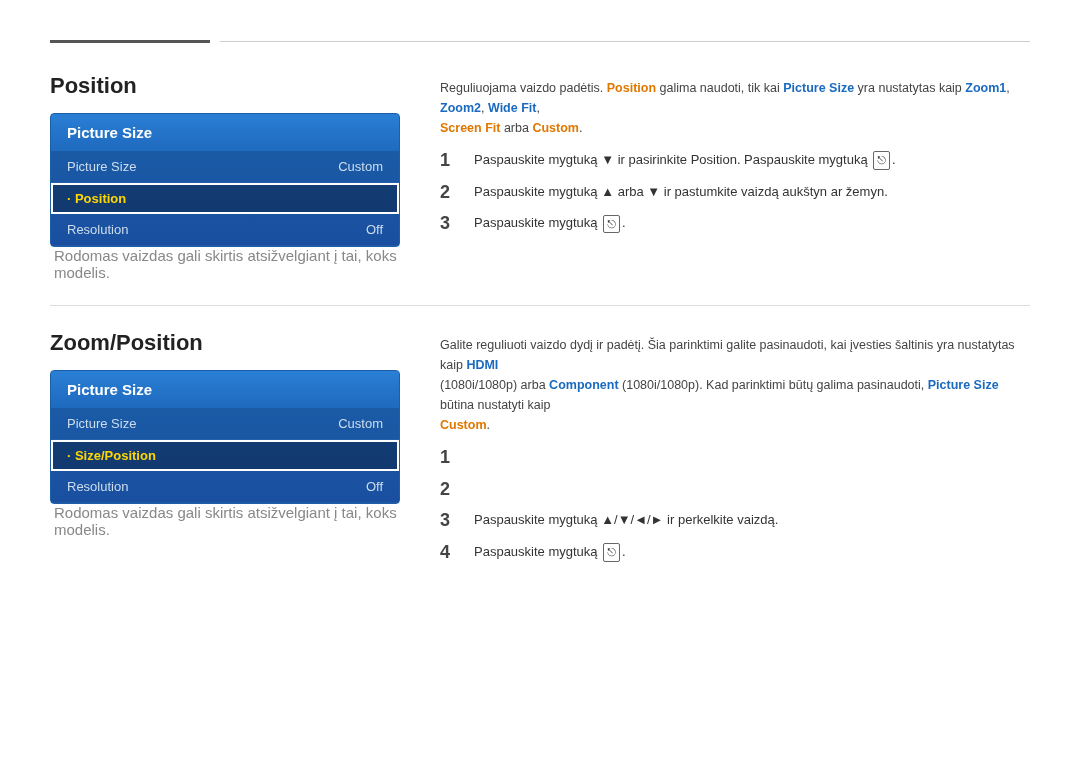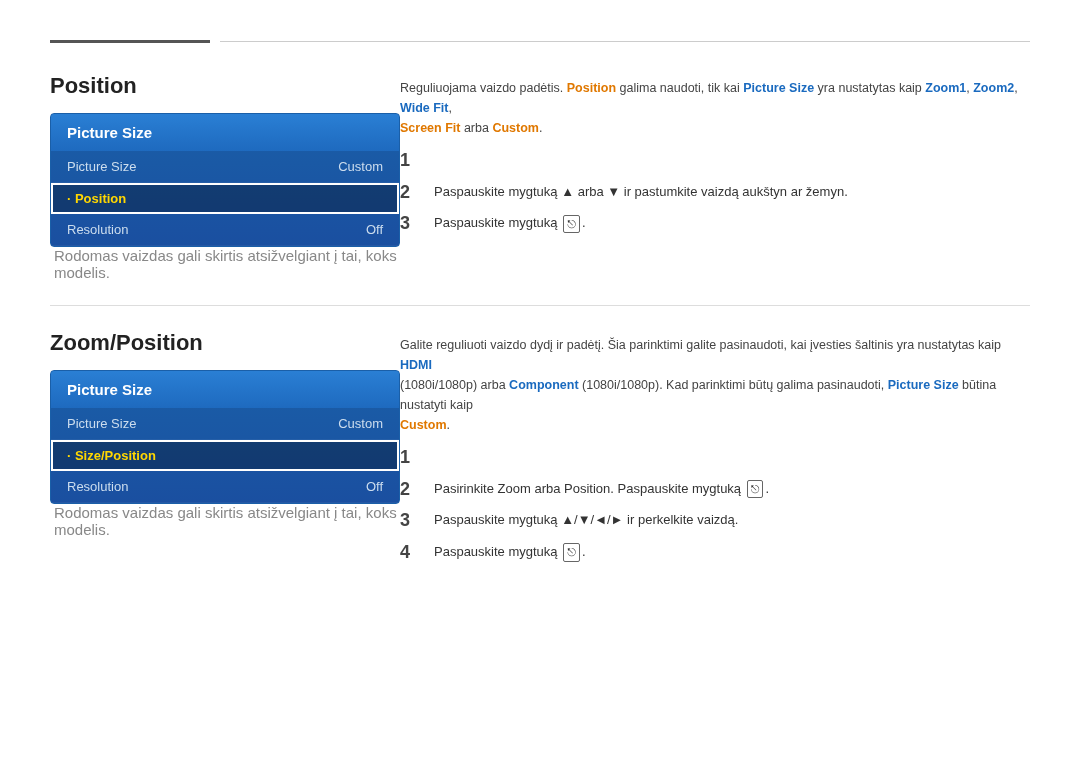--- a/index.html
+++ b/index.html
@@ -25,20 +25,21 @@
     }
     .top-divider .line-light {
       flex: 1;
       height: 1px;
       background: #ccc;
       margin-left: 10px;
     }
 
     .content-row {
       display: flex;
+      gap: 40px;
       margin-bottom: 20px;
     }
 
     .left-col {
       width: 350px;
       flex-shrink: 0;
     }
 
     .right-col {
       flex: 1;
@@ -230,20 +231,21 @@
 
   <div class="right-col">
     <p class="intro-text">
       Reguliuojama vaizdo padėtis. <span class="highlight-orange">Position</span> galima naudoti, tik kai <span class="highlight-blue">Picture Size</span> yra nustatytas kaip <span class="highlight-blue">Zoom1</span>, <span class="highlight-blue">Zoom2</span>, <span class="highlight-blue">Wide Fit</span>,<br>
       <span class="highlight-orange">Screen Fit</span> arba <span class="highlight-orange">Custom</span>.
     </p>
 
     <ol class="steps">
       <li>
         <span class="step-num">1</span>
+        <span class="step-text">Paspauskite mygtuką ▼ ir pasirinkite <span class="highlight-orange">Position</span>. Paspauskite mygtuką <span class="enter-icon">⎋</span>.</span>
       </li>
       <li>
         <span class="step-num">2</span>
         <span class="step-text">Paspauskite mygtuką ▲ arba ▼ ir pastumkite vaizdą aukštyn ar žemyn.</span>
       </li>
       <li>
         <span class="step-num">3</span>
         <span class="step-text">Paspauskite mygtuką <span class="enter-icon">⎋</span>.</span>
       </li>
     </ol>
@@ -286,21 +288,20 @@
       (1080i/1080p) arba <span class="highlight-blue"><strong>Component</strong></span> (1080i/1080p). Kad parinktimi būtų galima pasinaudoti, <span class="highlight-blue"><strong>Picture Size</strong></span> būtina nustatyti kaip<br>
       <span class="highlight-orange"><strong>Custom</strong></span>.
     </p>
 
     <ol class="steps">
       <li>
         <span class="step-num">1</span>
       </li>
       <li>
         <span class="step-num">2</span>
-        <span class="step-text">Pasirinkite <span class="highlight-orange">Zoom</span> arba <span class="highlight-orange">Position</span>. Paspauskite mygtuką <span class="enter-icon">⎋</span>.</span>
       </li>
       <li>
         <span class="step-num">3</span>
         <span class="step-text">Paspauskite mygtuką ▲/▼/◄/► ir perkelkite vaizdą.</span>
       </li>
       <li>
         <span class="step-num">4</span>
         <span class="step-text">Paspauskite mygtuką <span class="enter-icon">⎋</span>.</span>
       </li>
     </ol>

